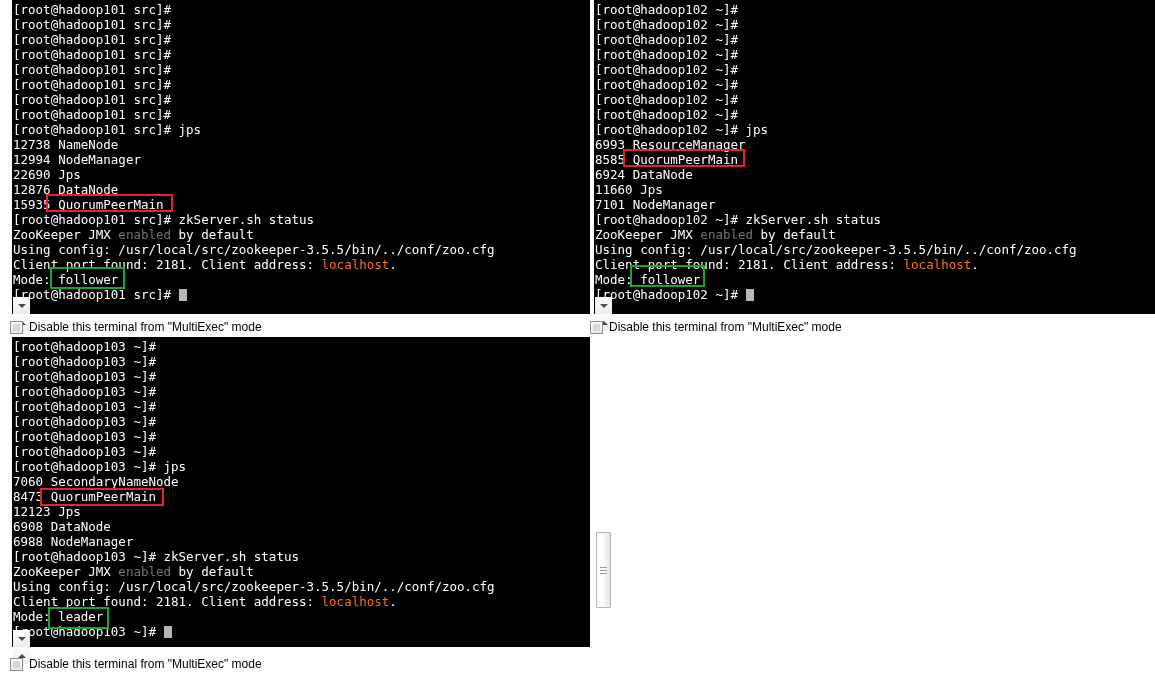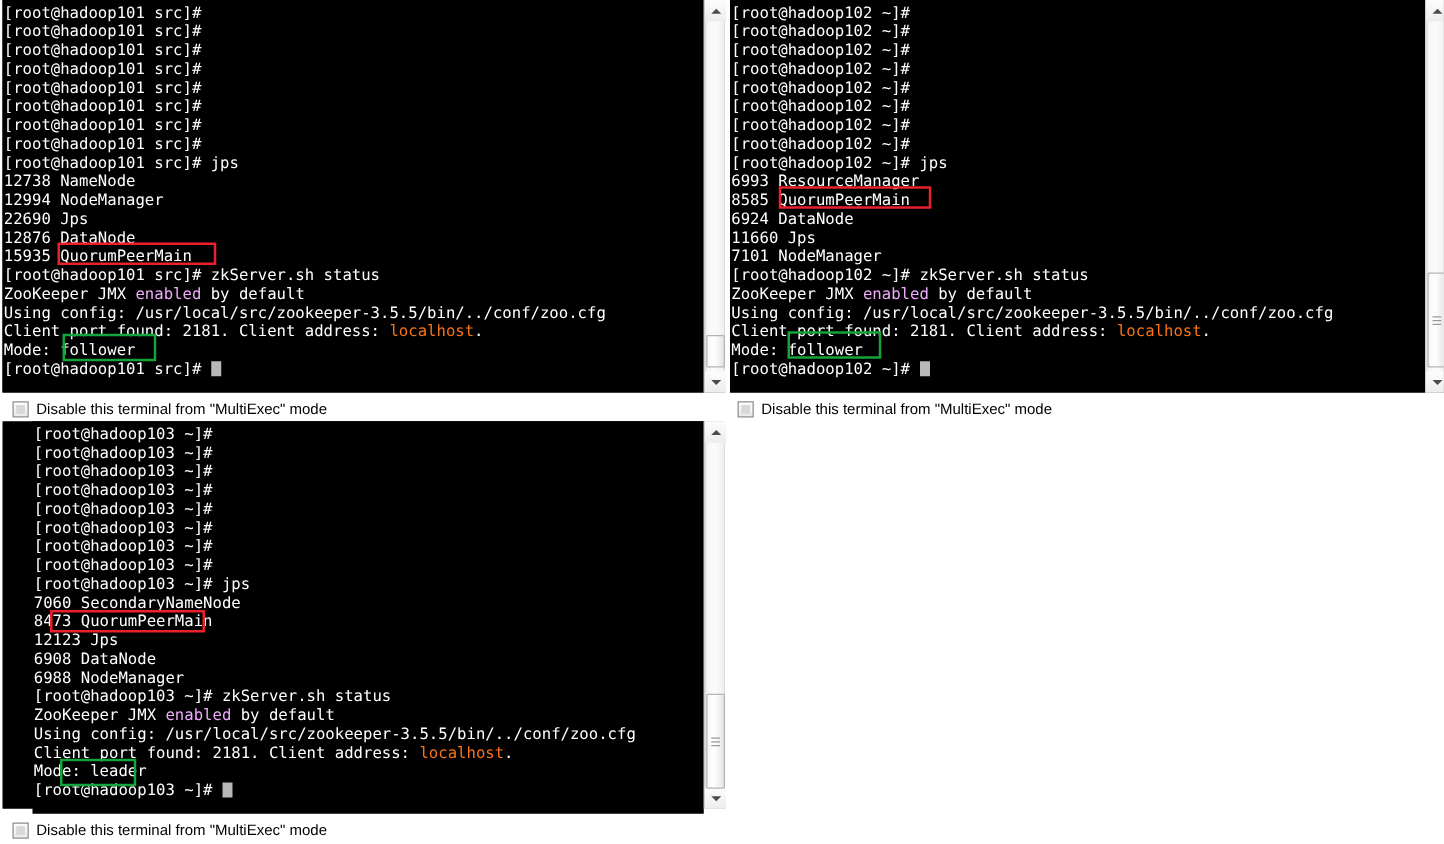--- a/index.html
+++ b/index.html
@@ -20,25 +20,26 @@
   }
 
   
   .panel {
     position: absolute;
     box-sizing: border-box;
   }
 
   .term-wrap {
     position: absolute;
-    left: 2px;
+    left: 12px;
     top: 0;
     display: flex;
     background: #000000;
     box-sizing: border-box;
+    flex-direction: column;
   }
 
   .term-screen {
     background: #000000;
     overflow: hidden;
     position: relative;
     box-sizing: border-box;
   }
 
   .term-lines {
@@ -47,21 +48,21 @@
     line-height: 15px;
     color: #ffffff;
     white-space: pre;
     padding: 2px 0 0 1px;
     letter-spacing: 0px;
   }
 
   .ln { height: 15px; white-space: pre; }
 
   .c-white   { color: #ffffff; }
-  .c-green   { color: #f0abfc; }
+  .c-green   { color: #737373; }
   .c-magenta { color: #f97316; }
 
   .cursor {
     display: inline-block;
     width: 8px;
     height: 12px;
     background: #b8b8b8;
     vertical-align: -2px;
   }
 
@@ -210,21 +211,21 @@
     <div class="anno anno-red" style="left:41px; top:149px; width:122px; height:18px;"></div>
     <div class="anno anno-green" style="left:48px; top:265px; width:75px; height:22px;"></div>
   </div>
 
   <div class="cb-row" style="left:590px; top:318px;">
     <span class="cb-box"></span>
     <span class="cb-label">Disable this terminal from "MultiExec" mode</span>
   </div>
 
   <div class="panel" style="left:0px; top:337px; width:578px; height:314px;">
-    <div class="term-wrap" style="width:578px; height:310px;padding-left:24px;">
+    <div class="term-wrap" style="width:578px; height:310px;">
       <div class="term-screen" style="width:561px; height:314px;">
         <div class="term-lines"><div class="ln"><span class="c-white">[root@hadoop103 ~]# </span></div><div class="ln"><span class="c-white">[root@hadoop103 ~]# </span></div><div class="ln"><span class="c-white">[root@hadoop103 ~]# </span></div><div class="ln"><span class="c-white">[root@hadoop103 ~]# </span></div><div class="ln"><span class="c-white">[root@hadoop103 ~]# </span></div><div class="ln"><span class="c-white">[root@hadoop103 ~]# </span></div><div class="ln"><span class="c-white">[root@hadoop103 ~]# </span></div><div class="ln"><span class="c-white">[root@hadoop103 ~]# </span></div><div class="ln"><span class="c-white">[root@hadoop103 ~]# jps</span></div><div class="ln"><span class="c-white">7060 SecondaryNameNode</span></div><div class="ln"><span class="c-white">8473 QuorumPeerMain</span></div><div class="ln"><span class="c-white">12123 Jps</span></div><div class="ln"><span class="c-white">6908 DataNode</span></div><div class="ln"><span class="c-white">6988 NodeManager</span></div><div class="ln"><span class="c-white">[root@hadoop103 ~]# zkServer.sh status</span></div><div class="ln"><span class="c-white">ZooKeeper JMX </span><span class="c-green">enabled</span><span class="c-white"> by default</span></div><div class="ln"><span class="c-white">Using config: /usr/local/src/zookeeper-3.5.5/bin/../conf/zoo.cfg</span></div><div class="ln"><span class="c-white">Client port found: 2181. Client address: </span><span class="c-magenta">localhost</span><span class="c-white">.</span></div><div class="ln"><span class="c-white">Mode: leader</span></div><div class="ln"><span class="c-white">[root@hadoop103 ~]# </span><span class="cursor"></span></div></div>
       </div>
       <div class="scrollbar">
         <div class="sb-track"></div>
         <div class="sb-btn up">
           <span class="sb-arrow up"></span>
         </div>
         <div class="sb-btn down">
           <span class="sb-arrow down"></span>

